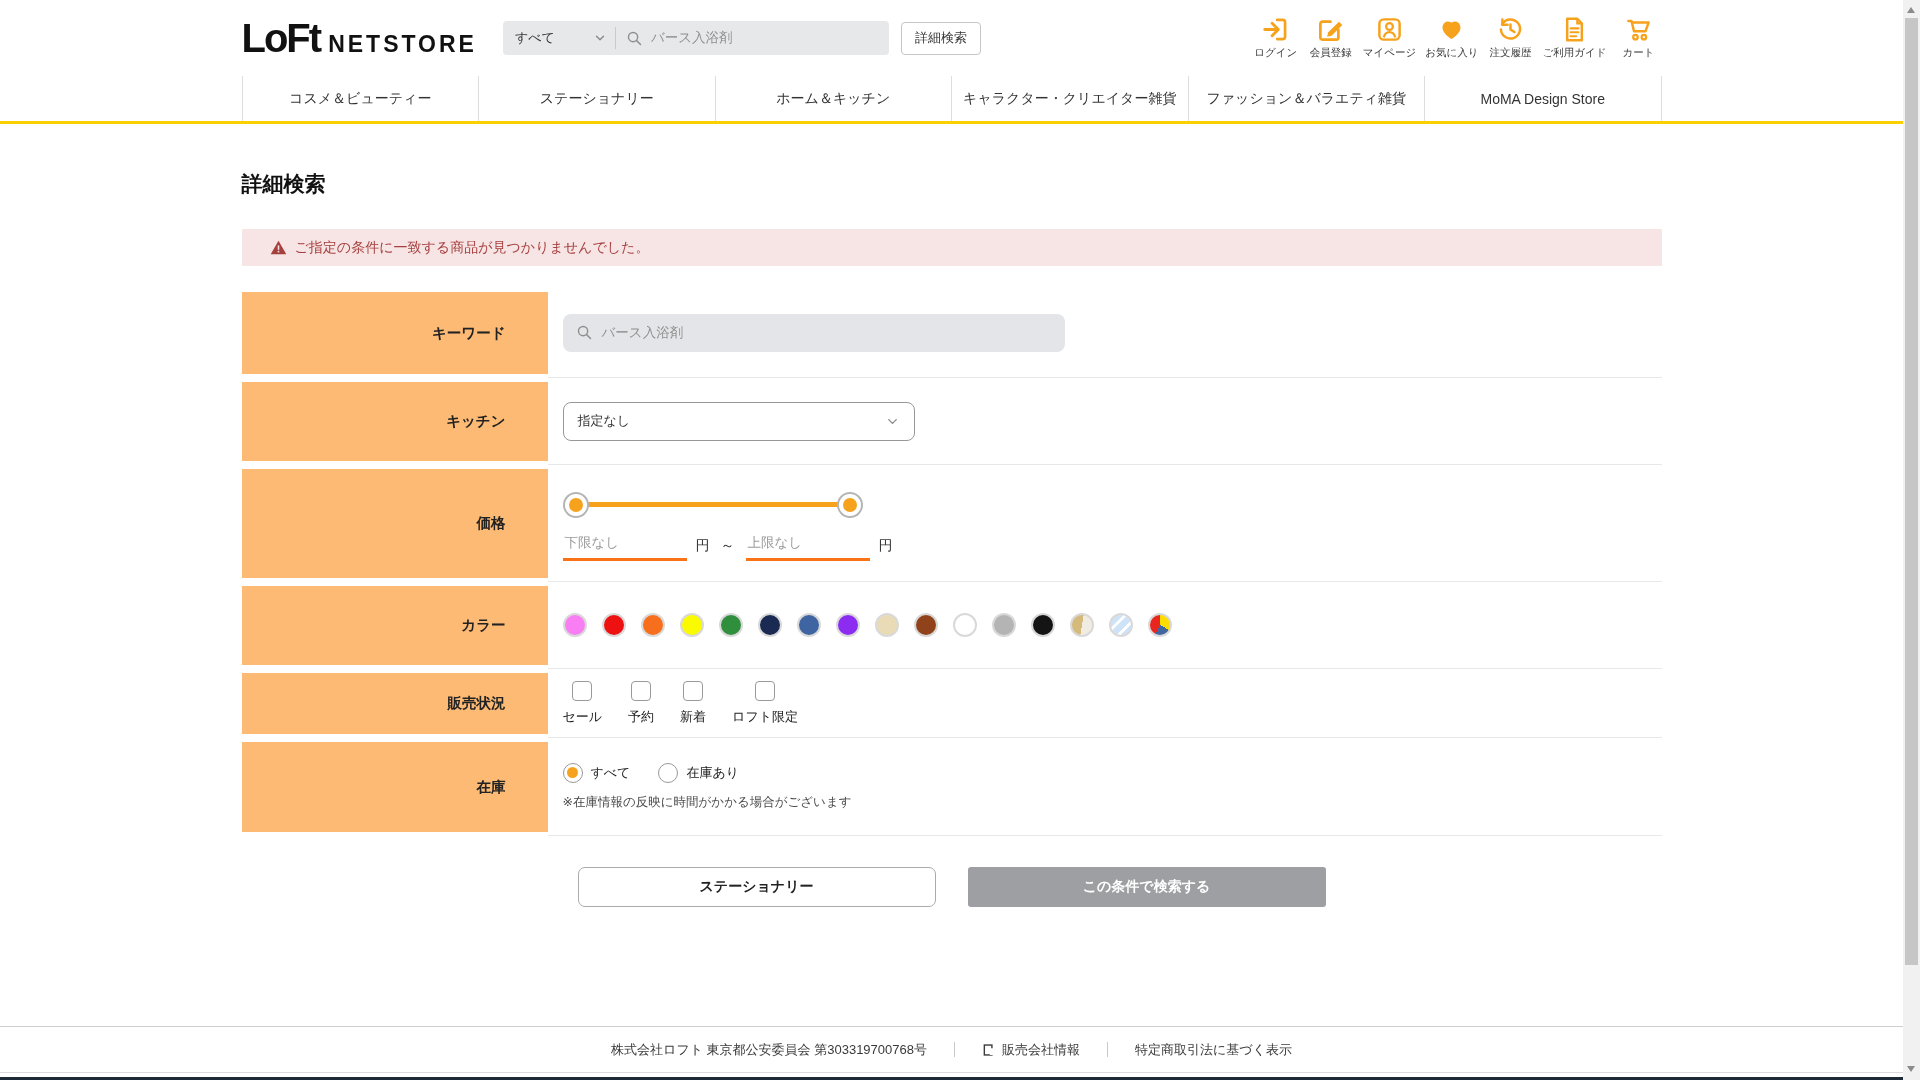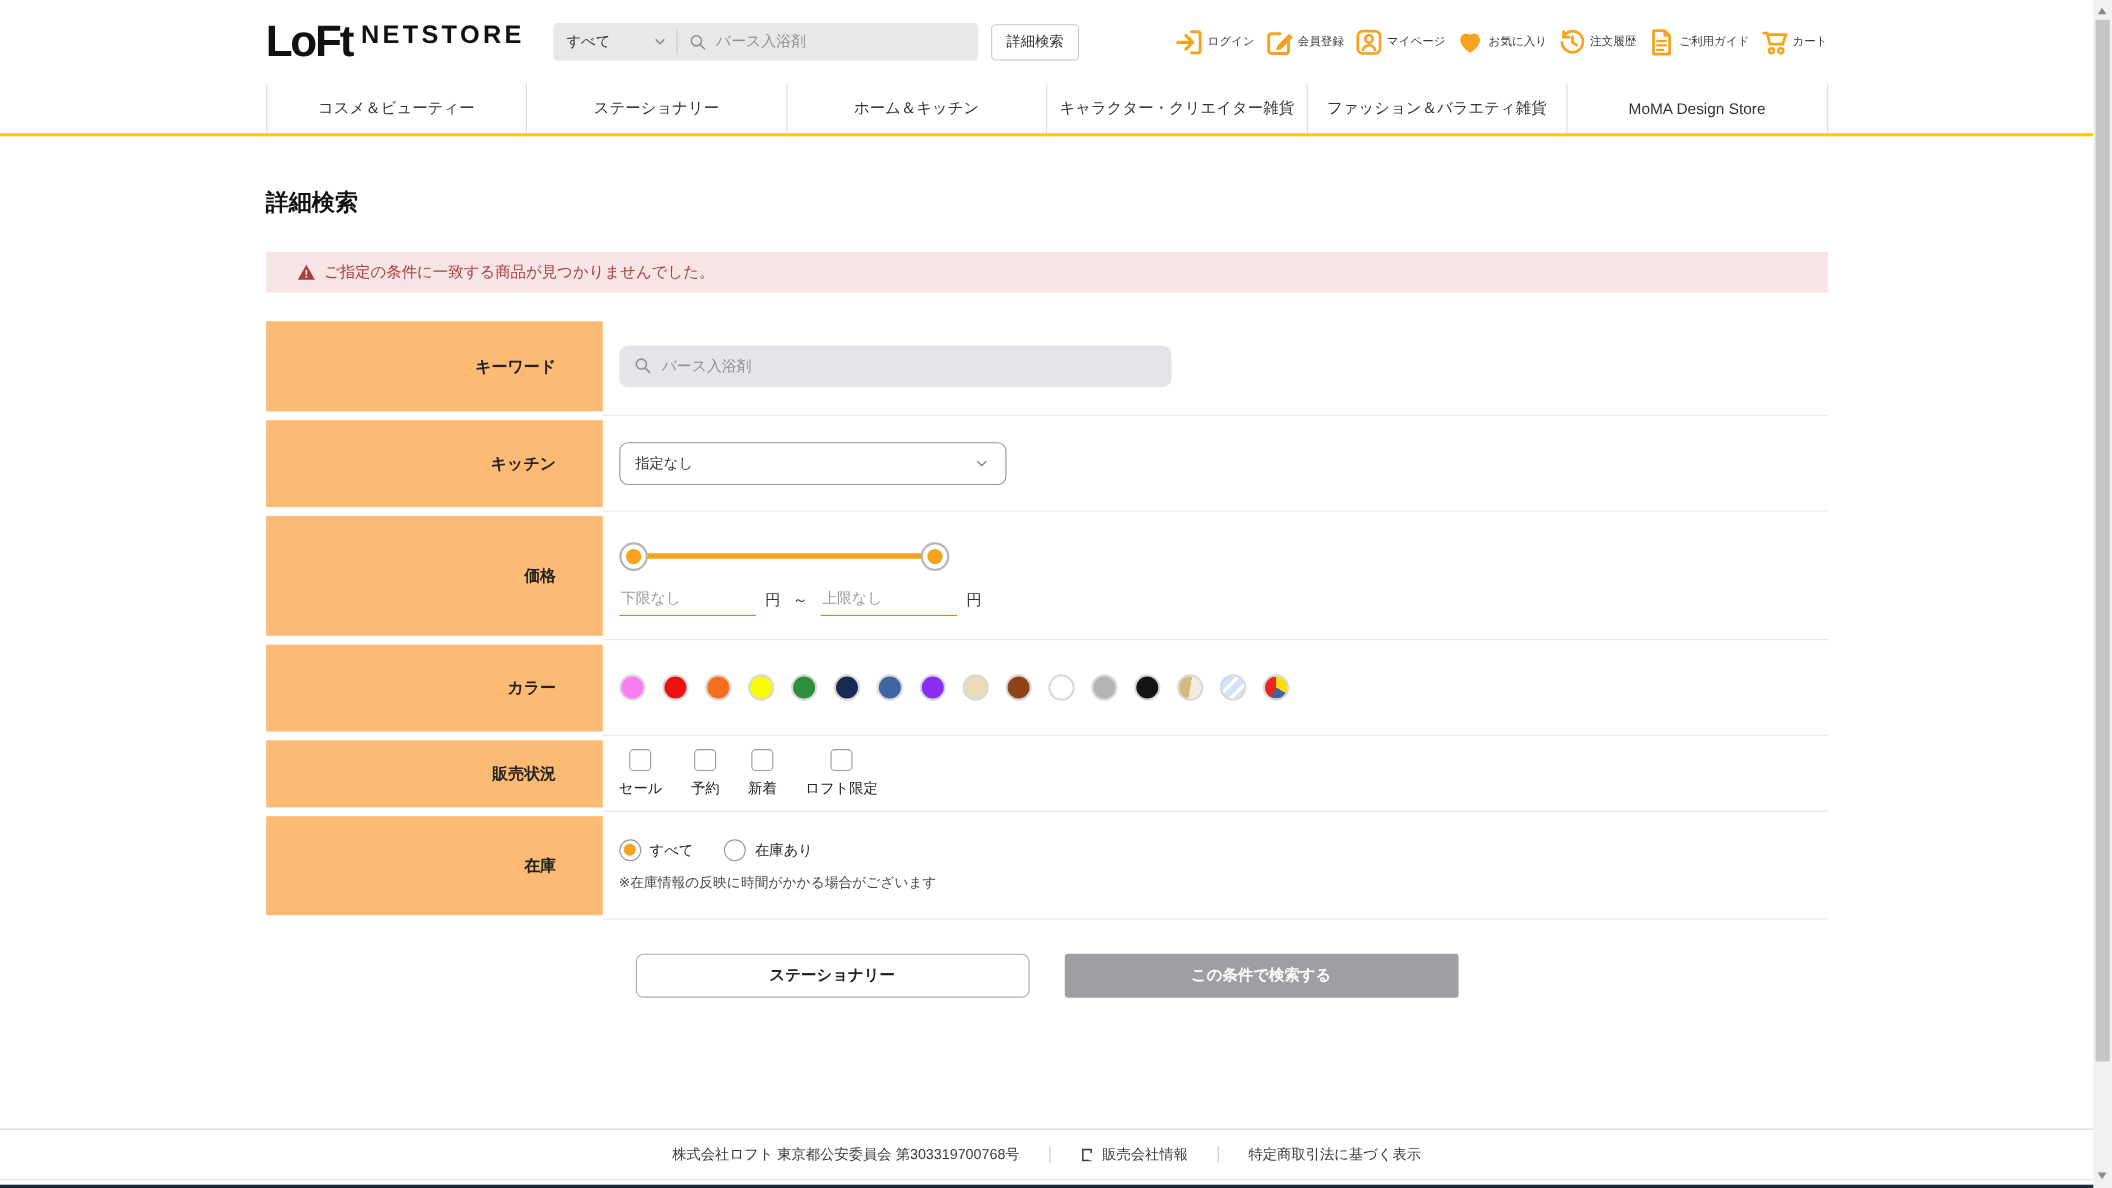--- a/index.html
+++ b/index.html
@@ -3,36 +3,36 @@
 <meta charset="utf-8">
 <style>
   * { margin:0; padding:0; box-sizing:border-box; }
   html,body { width:1920px; height:1080px; overflow:hidden; background:#fff;
     font-family:"Liberation Sans","DejaVu Sans",sans-serif; color:#222; }
   .page { position:absolute; left:0; top:0; width:1903px; height:1080px; }
   .container { width:1420px; margin:0 auto; }
 
   
   .header-top { height:76px; display:flex; align-items:center; }
-  .logo { display:flex; align-items:flex-start; gap:8px; cursor:pointer; }
+  .logo { display:flex; align-items:flex-end; gap:8px; cursor:pointer; }
   .logo-loft { font-size:40px; font-weight:900; letter-spacing:-2px; color:#111; line-height:1; }
   .logo-netstore { font-size:23px; font-weight:700; letter-spacing:3px; color:#111; }
 
   .search-wrap { display:flex; align-items:center; margin-left:26px; }
   .searchbar { display:flex; align-items:center; background:#e7e8ea; border-radius:4px; height:34px; width:386px; }
   .search-cat { display:flex; align-items:center; justify-content:space-between; width:112px; padding:0 8px 0 12px; height:100%; cursor:pointer; }
   .search-cat span { font-size:13px; color:#333; }
   .search-divider { width:1px; height:22px; background:#c9cacd; }
   .search-input { display:flex; align-items:center; gap:8px; padding:0 10px; flex:1; }
   .search-input .q { font-size:13.5px; color:#8f8f8f; }
   .detail-btn { margin-left:12px; height:33px; padding:0 13px; background:#fff; border:1px solid #c6c6c6; border-radius:4px;
     font-size:13px; color:#333; display:flex; align-items:center; cursor:pointer; }
 
   .quick-links { margin-left:auto; display:flex; align-items:flex-start; gap:9px; }
-  .quick-link { display:flex; align-items:center; gap:3px; cursor:pointer; min-width:46px; }
+  .quick-link { display:flex; flex-direction:column; align-items:center; gap:3px; cursor:pointer; min-width:46px; }
   .quick-link svg { width:27px; height:27px; }
   .quick-link .ql-label { font-size:10.5px; color:#3a3a3a; white-space:nowrap; }
 
   .nav { height:48px; border-bottom:3px solid #fcd000; }
   .nav-inner { display:flex; height:100%; }
   .nav-item { flex:1; display:flex; align-items:center; justify-content:center; font-size:14px; color:#333;
     border-left:1px solid #ddd; cursor:pointer; white-space:nowrap; }
   .nav-item:last-child { border-right:1px solid #ddd; }
 
   
@@ -54,21 +54,21 @@
     justify-content:space-between; padding:0 14px; background:#fff; cursor:pointer; }
   .select-box span { font-size:13px; color:#333; }
 
   .slider { position:relative; width:296px; height:26px; margin:6px 0 14px 2px; }
   .slider .track { position:absolute; left:10px; right:10px; top:10.5px; height:5px; background:#f6a21d; border-radius:3px; }
   .handle { position:absolute; top:0; width:26px; height:26px; border-radius:50%; background:#fff; border:2.5px solid #b5b5b5;
     display:flex; align-items:center; justify-content:center; cursor:pointer; }
   .handle .dot { width:14px; height:14px; border-radius:50%; background:#f6a21d; }
   .handle.left { left:-2px; } .handle.right { right:-2px; }
   .price-inputs { display:flex; align-items:center; gap:9px; }
-  .price-field { width:124px; border-bottom:1px solid #f97316; font-size:13.5px; color:#9b9b9b; padding:2px 2px 6px; }
+  .price-field { width:124px; border-bottom:3px solid #f97316; font-size:13.5px; color:#9b9b9b; padding:2px 2px 6px; }
   .price-unit, .price-sep { font-size:14px; color:#333; }
   .price-sep { margin:0 2px; }
 
   .swatches { display:flex; align-items:center; gap:15px; }
   .swatch { width:24px; height:24px; border-radius:50%; border:2px solid #d9d9d9; cursor:pointer; }
 
   .check-group { display:flex; align-items:center; gap:26px; }
   .check-item { display:flex; align-items:center; gap:7px; cursor:pointer;flex-direction:column; }
   .checkbox { width:20px; height:20px; border:1px solid #9a9a9a; border-radius:4px; background:#fff; }
   .check-item .ck-label { font-size:13px; color:#222; }

